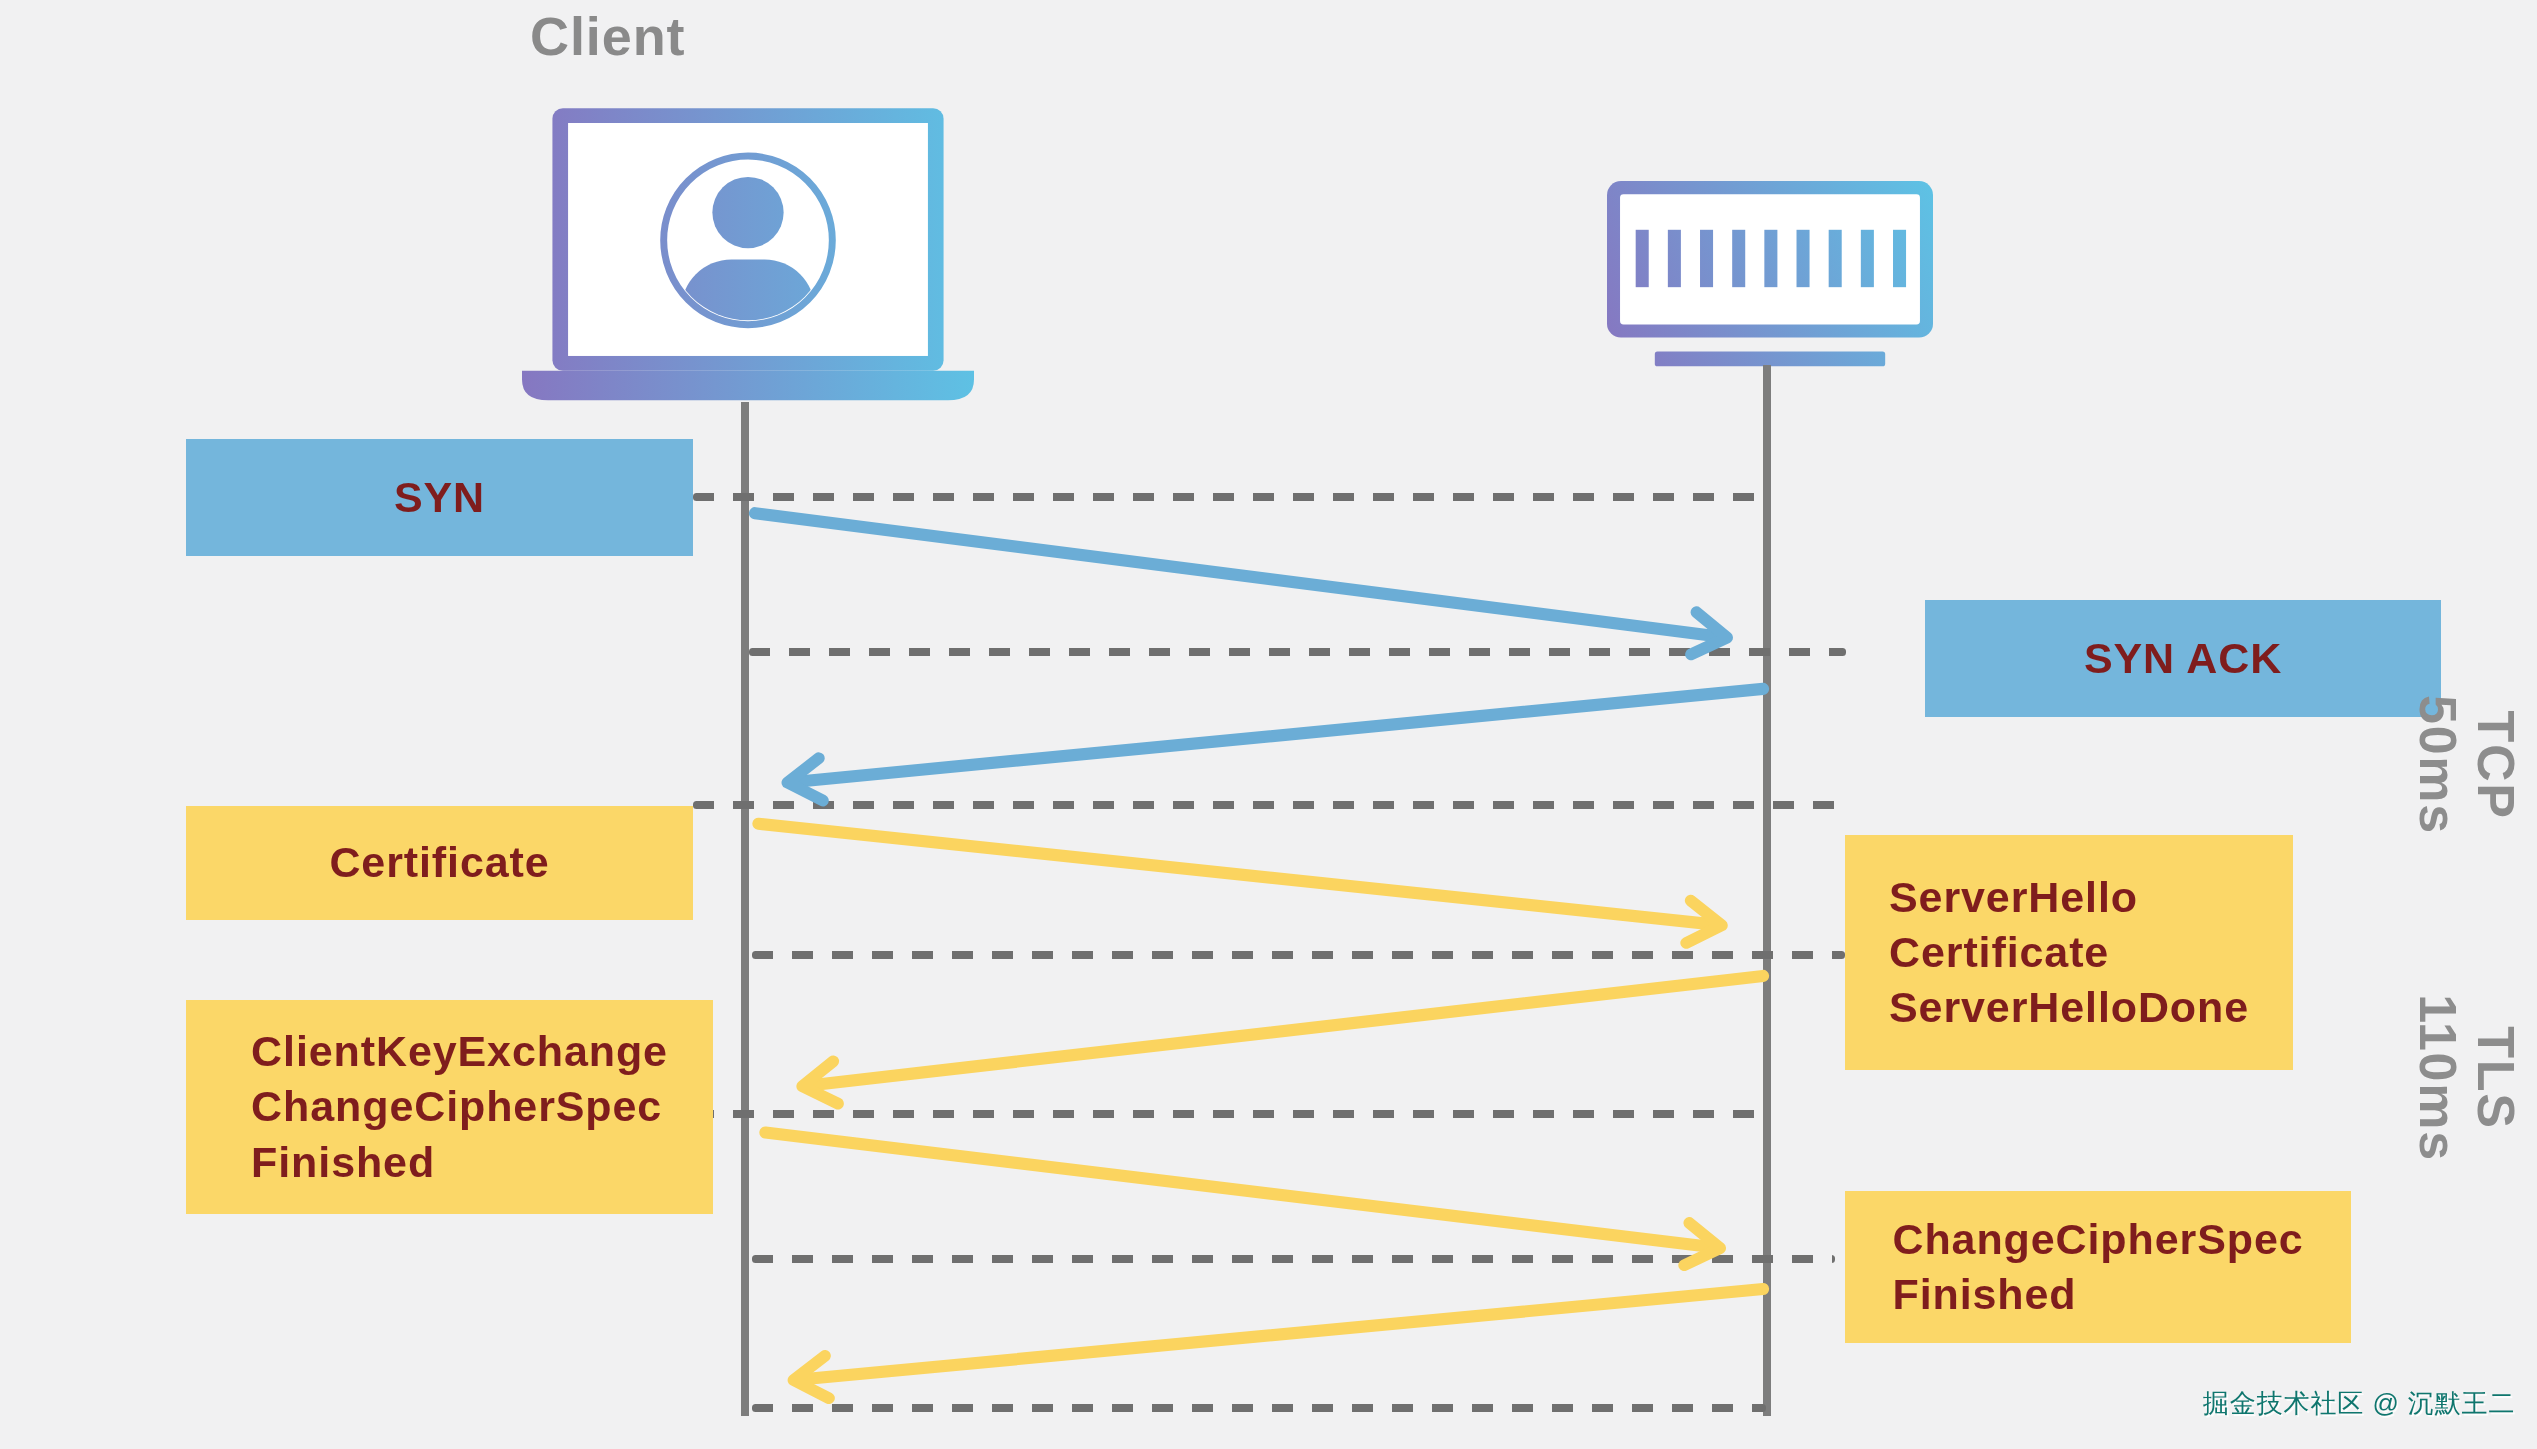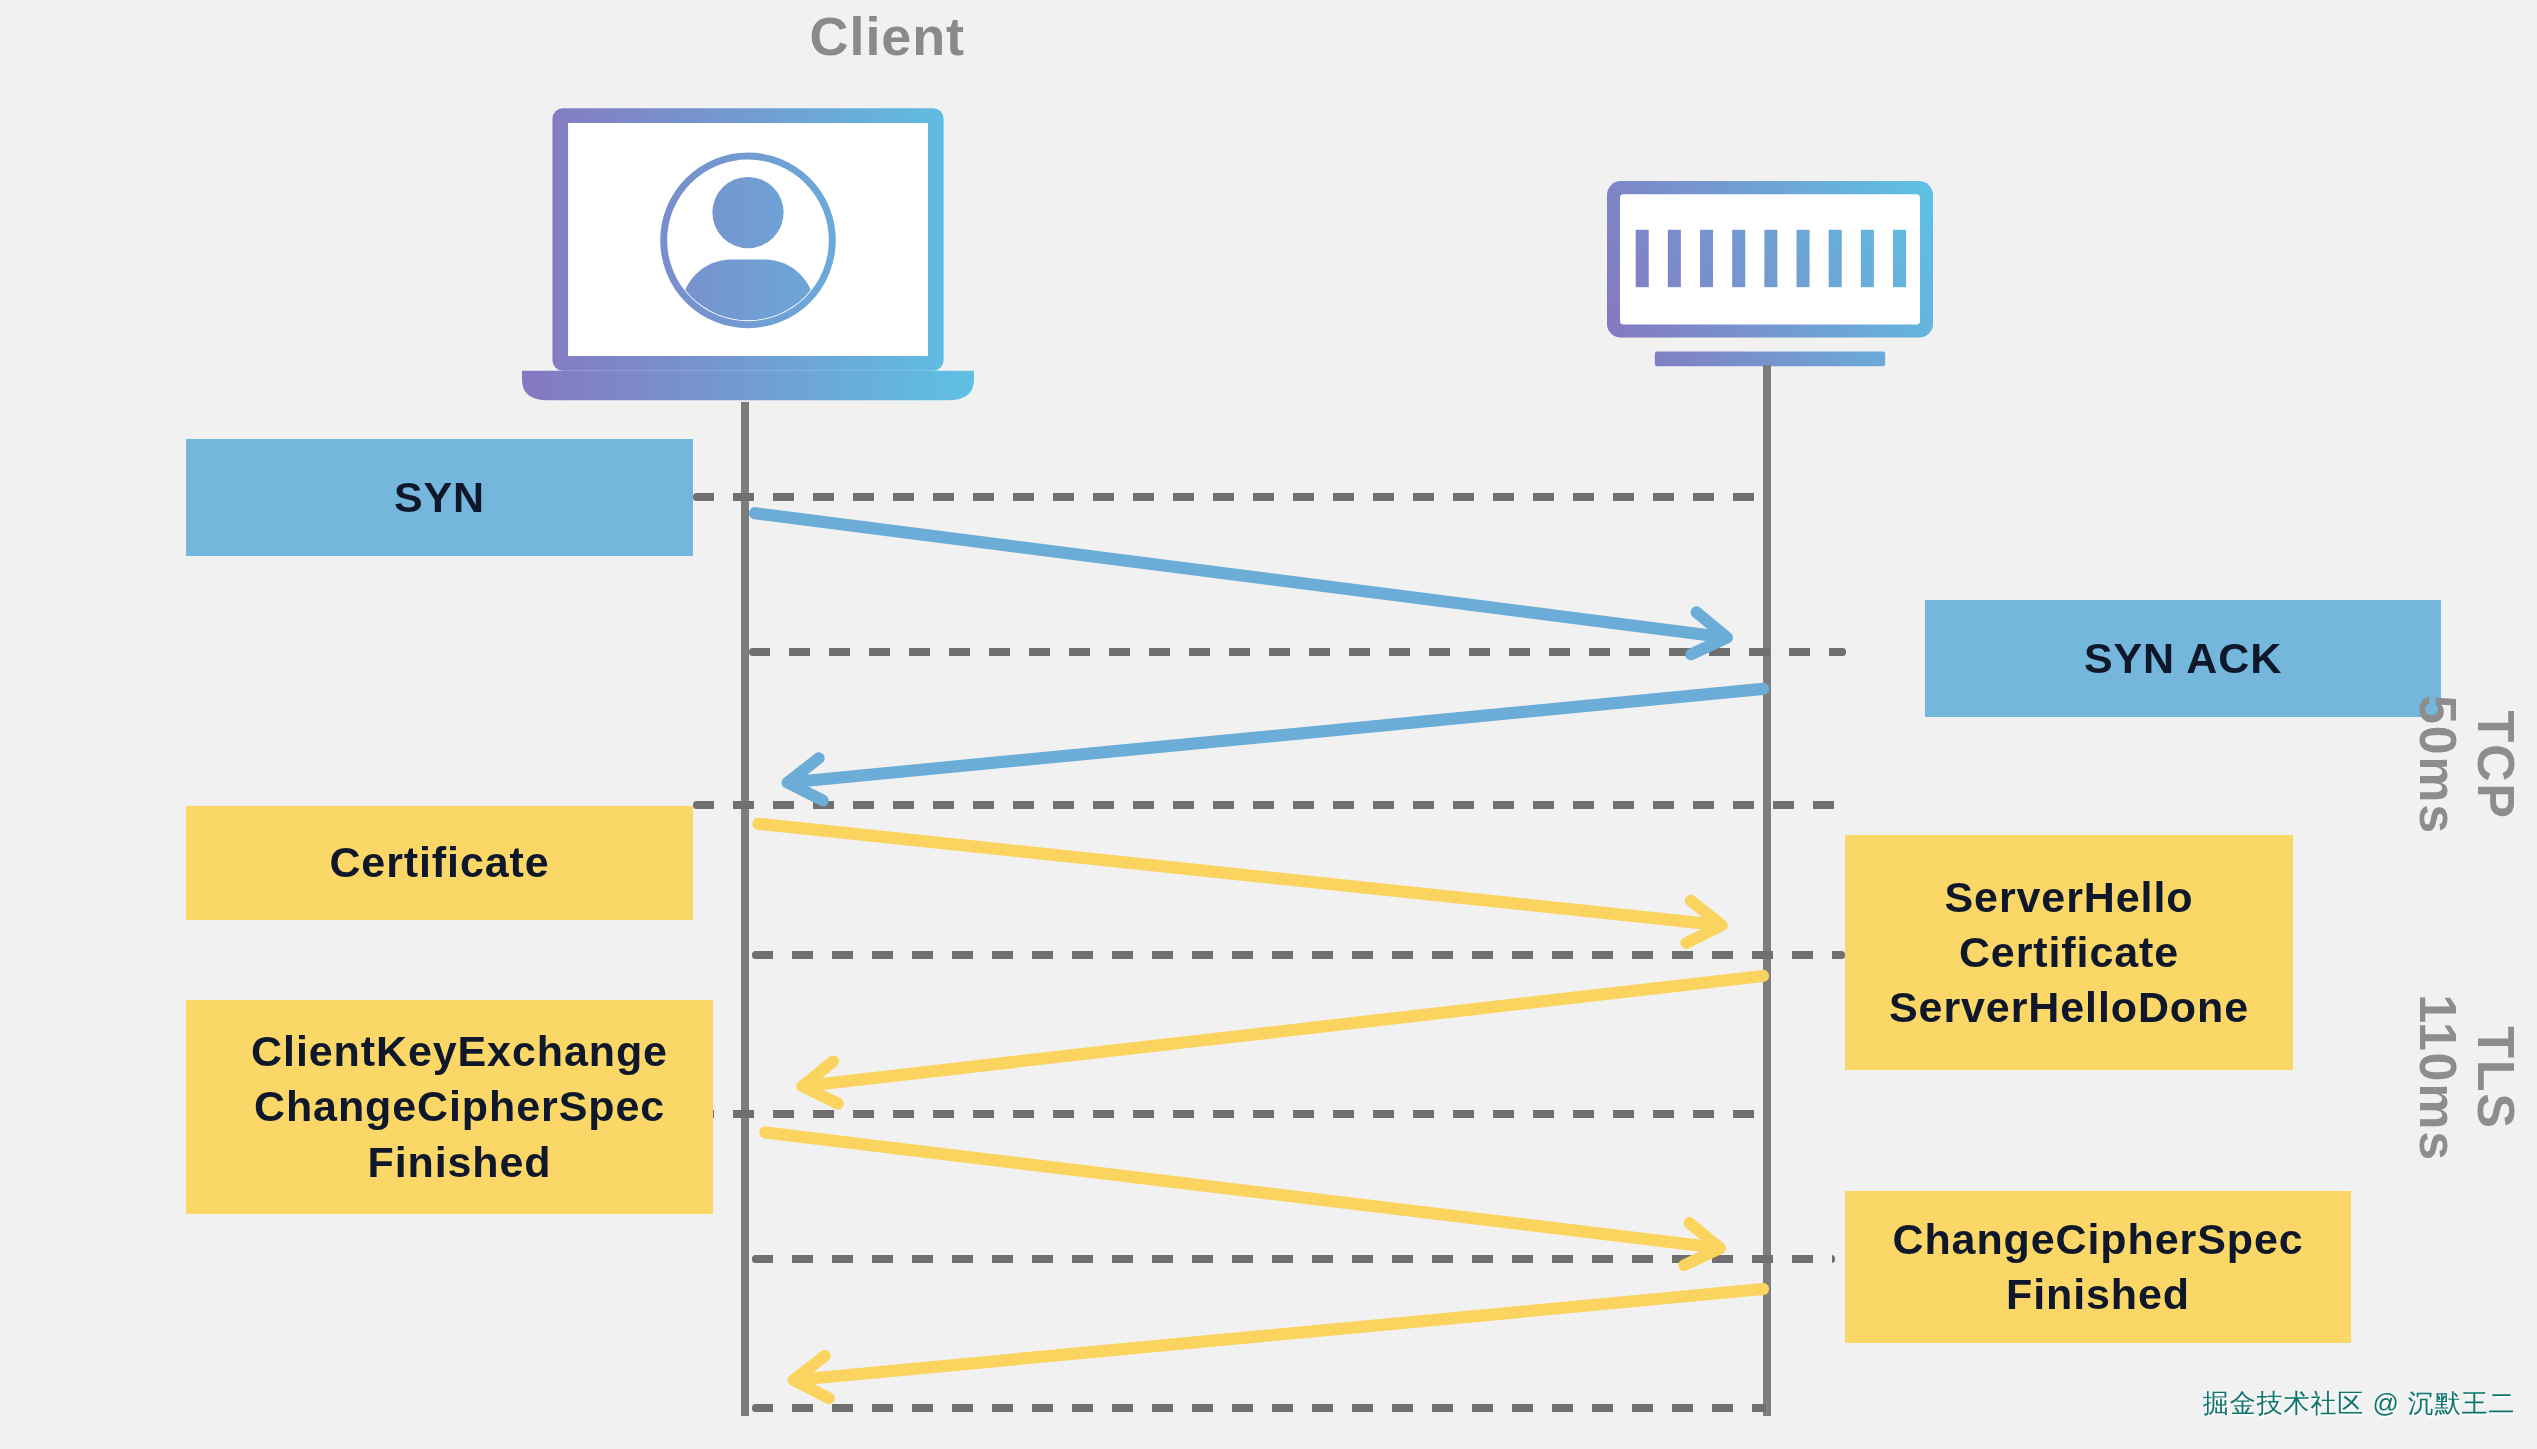--- a/index.html
+++ b/index.html
@@ -2,42 +2,42 @@
 <html style="font-size:14px"><head>
 <meta charset="utf-8">
 <style>
   html,body{margin:0;padding:0;background:#f1f1f2;}
   #canvas{
     position:relative;width:2538px;height:1450px;overflow:hidden;
     background:#f1f1f2;
     font-family:"Liberation Sans","DejaVu Sans",sans-serif;
   }
   .actor-title{
-    position:absolute;width:435px;text-align:right;
+    position:absolute;width:435px;text-align:left;
     font-size:54px;font-weight:bold;color:#8a8a8a;letter-spacing:0.9px;
   }
   #client-title{left:530px;top:5.2px;}
   #server-title{left:1552px;top:78px;}
   .lifeline{position:absolute;width:7.8px;background:#7d7d7d;}
   #client-lifeline{left:741px;top:402px;height:1014px;}
   #server-lifeline{left:1763px;top:365px;height:1051px;}
   .dash{
     position:absolute;height:7.8px;border-radius:3.5px;
     background:repeating-linear-gradient(to right,#6f6f6f 0 21px,transparent 21px 40px);
   }
   #dash-1{left:693px;top:493px;width:1073px;}
   #dash-2{left:749px;top:648px;width:1097px;}
   #dash-3{left:693px;top:801px;width:1149px;}
   #dash-4{left:752px;top:951px;width:1093px;}
   #dash-5{left:693px;top:1110px;width:1073px;}
   #dash-6{left:752px;top:1255px;width:1083px;}
   #dash-7{left:752px;top:1404px;width:1014px;}
   .msg{
     position:absolute;display:flex;align-items:center;justify-content:center;
-    font-weight:bold;font-size:43px;color:#0f172a;text-align:center;
+    font-weight:bold;font-size:43px;color:#7f1d1d;text-align:left;
     white-space:pre-line;line-height:1.28;letter-spacing:0.9px;
   }
   .msg.tcp{background:#74b6dc;}
   .msg.tls{background:#fbd768;}
   #msg-syn{left:186px;top:439px;width:507px;height:117px;}
   #msg-ack{left:186px;top:691px;width:507px;height:115px;}
   #msg-clienthello{left:186px;top:806px;width:507px;height:114px;}
   #msg-clientkeyexchange{left:186px;top:1000px;width:507px;height:214px;padding-left:20px;}
   #msg-synack{left:1925px;top:600px;width:516px;height:117px;}
   #msg-serverhello{left:1845px;top:835px;width:448px;height:235px;}

